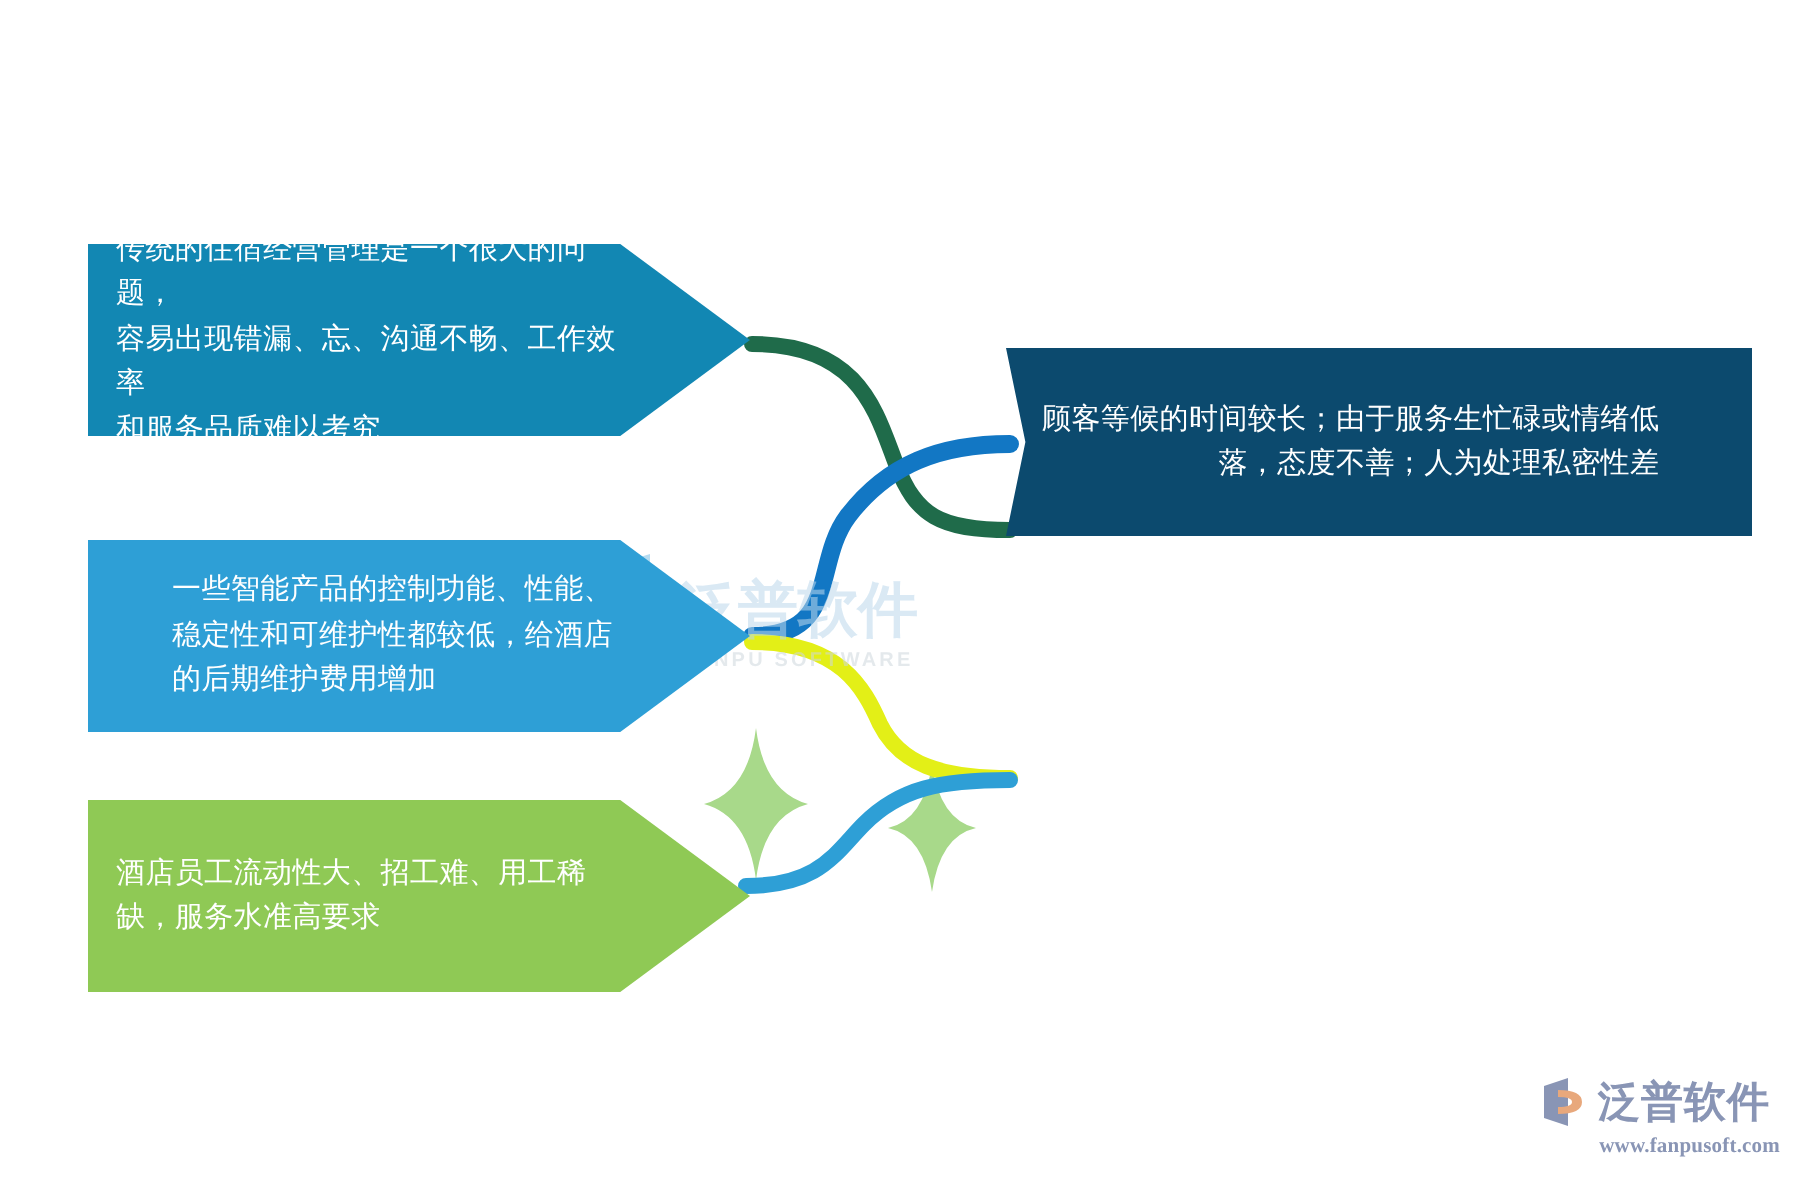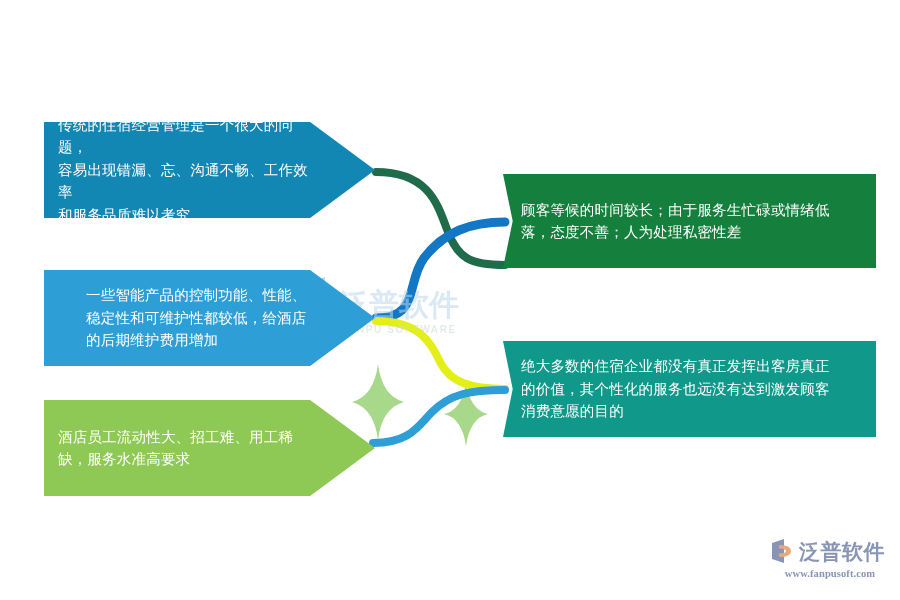--- a/index.html
+++ b/index.html
@@ -88,22 +88,23 @@
     color: #ffffff;
     font-size: 14.5px;
     line-height: 1.55;
     letter-spacing: 0.2px;
     white-space: pre-line;
     padding-left: 18px;
     padding-right: 14px;
   }
   #notch-box-1 {
     left: 503px; top: 174px; width: 373px; height: 94px;
-    background: #15803d;
+    background: #0c4a6e;
     clip-path: polygon(0 0, 100% 0, 100% 100%, 0 100%, 2.6% 50%);
+    text-align: right;
   }
   #notch-box-2 {
     left: 503px; top: 341px; width: 373px; height: 96px;
     background: #10998a;
     clip-path: polygon(0 0, 100% 0, 100% 100%, 0 100%, 2.6% 50%);
   }
 
   
   #brand-logo {
     position: absolute;
@@ -125,21 +126,21 @@
     letter-spacing: 0.5px;
     line-height: 1;
   }
   #brand-logo .logo-url {
     color: #8995b5;
     font-size: 10.5px;
     font-family: "Liberation Serif", "DejaVu Serif", serif;
     font-weight: bold;
     letter-spacing: 0.1px;
     margin-top: 4px;
-    text-align: center;
+    text-align: right;
   }
   #brand-logo .logo-mark { flex: 0 0 auto; }
 
   
   .wm-cn {
     fill: #bcd8ec;
     font-size: 30px;
     font-weight: bold;
     font-family: "Liberation Sans", sans-serif;
   }
@@ -200,25 +201,20 @@
   <div id="arrow-box-3" class="arrow-box">
     <div class="arrow-text">酒店员工流动性大、招工难、用工稀
 缺，服务水准高要求</div>
   </div>
 
   <div id="notch-box-1" class="notch-box">
     <div class="notch-text">顾客等候的时间较长；由于服务生忙碌或情绪低
 落，态度不善；人为处理私密性差</div>
   </div>
 
-  <div id="notch-box-2" class="notch-box">
-    <div class="notch-text">绝大多数的住宿企业都没有真正发挥出客房真正
-的价值，其个性化的服务也远没有达到激发顾客
-消费意愿的目的</div>
-  </div>
 
   <div id="brand-logo">
     <div class="logo-row">
       <svg class="logo-mark" width="26" height="26" viewBox="0 0 26 26">
         <path d="M2 5 L14 1 L14 25 L2 21 Z" fill="#8995b5"></path>
         <path d="M9 7 Q21 7 21 13 Q21 19 9 19 L9 15.5 Q16 15.5 16 13 Q16 10.5 9 10.5 Z" fill="#e8a87c"></path>
       </svg>
       <span class="logo-cn">泛普软件</span>
     </div>
     <div class="logo-url">www.fanpusoft.com</div>

